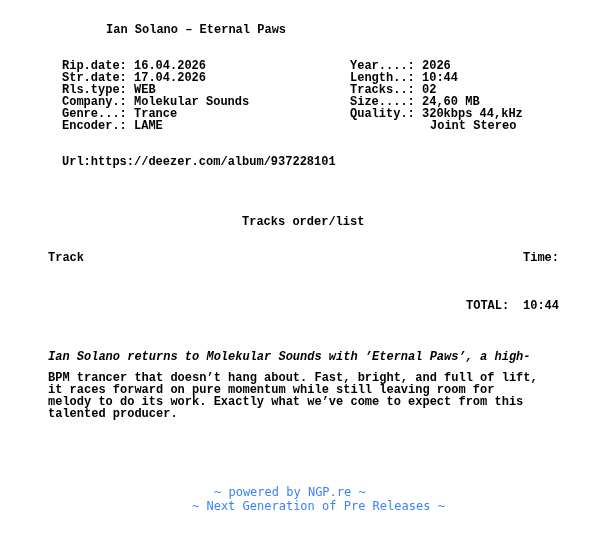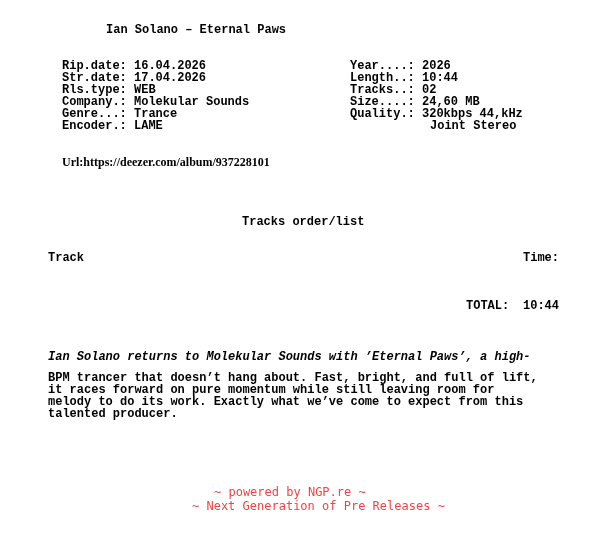--- a/index.html
+++ b/index.html
@@ -29,21 +29,21 @@
   .info-row { position: absolute; left: 0; right: 0; height: 12px; }
   .info-row span { position: absolute; top: 0; white-space: pre; }
   .r0 { top: 60px; }  .r1 { top: 72px; }  .r2 { top: 84px; }
   .r3 { top: 96px; }  .r4 { top: 108px; } .r5 { top: 120px; }
   .info-row .lab-l { left: 62px; }
   .info-row .val-l { left: 134px; }
   .info-row .lab-r { left: 350px; }
   .info-row .val-r { left: 422px; }
   #t-joint { left: 430px; top: 120px; }
   
-  #t-url { left: 62px; top: 156px; font-family: Liberation Serif, serif; }
+  #t-url { left: 62px; top: 156px; }
   
   #t-tracks-heading { left: 242px; top: 216px; }
   #t-col-track { left: 48px; top: 252px; }
   #t-col-time  { left: 523px; top: 252px; }
   .track-row { position: absolute; left: 0; right: 0; height: 12px; }
   .track-row span { position: absolute; top: 0; white-space: pre; }
   .tr0 { top: 276px; }
   .tr1 { top: 288px; }
   .track-row .name { left: 48px; }
   .track-row .time { left: 523px; }
@@ -52,21 +52,21 @@
   
   .desc-line { position: absolute; left: 48px; white-space: pre; }
   .d0 { top: 351px; font-style: italic; } .d1 { top: 372px; } .d2 { top: 384px; }
   .d3 { top: 396px; } .d4 { top: 408px; }
   
   .footer-line {
     position: absolute;
     white-space: pre;
     font-family: "DejaVu Sans Mono", monospace;
     font-weight: normal;
-    color: #ef4444;
+    color: #3b82f6;
   }
   #t-footer-powered { left: 214px; top: 486px; }
   #t-footer-tagline { left: 192px; top: 500px; }
 </style>
 </head>
 <body>
 
 <div id="nfo">
 
   <div id="t-title" class="abs">Ian Solano – Eternal Paws</div>

